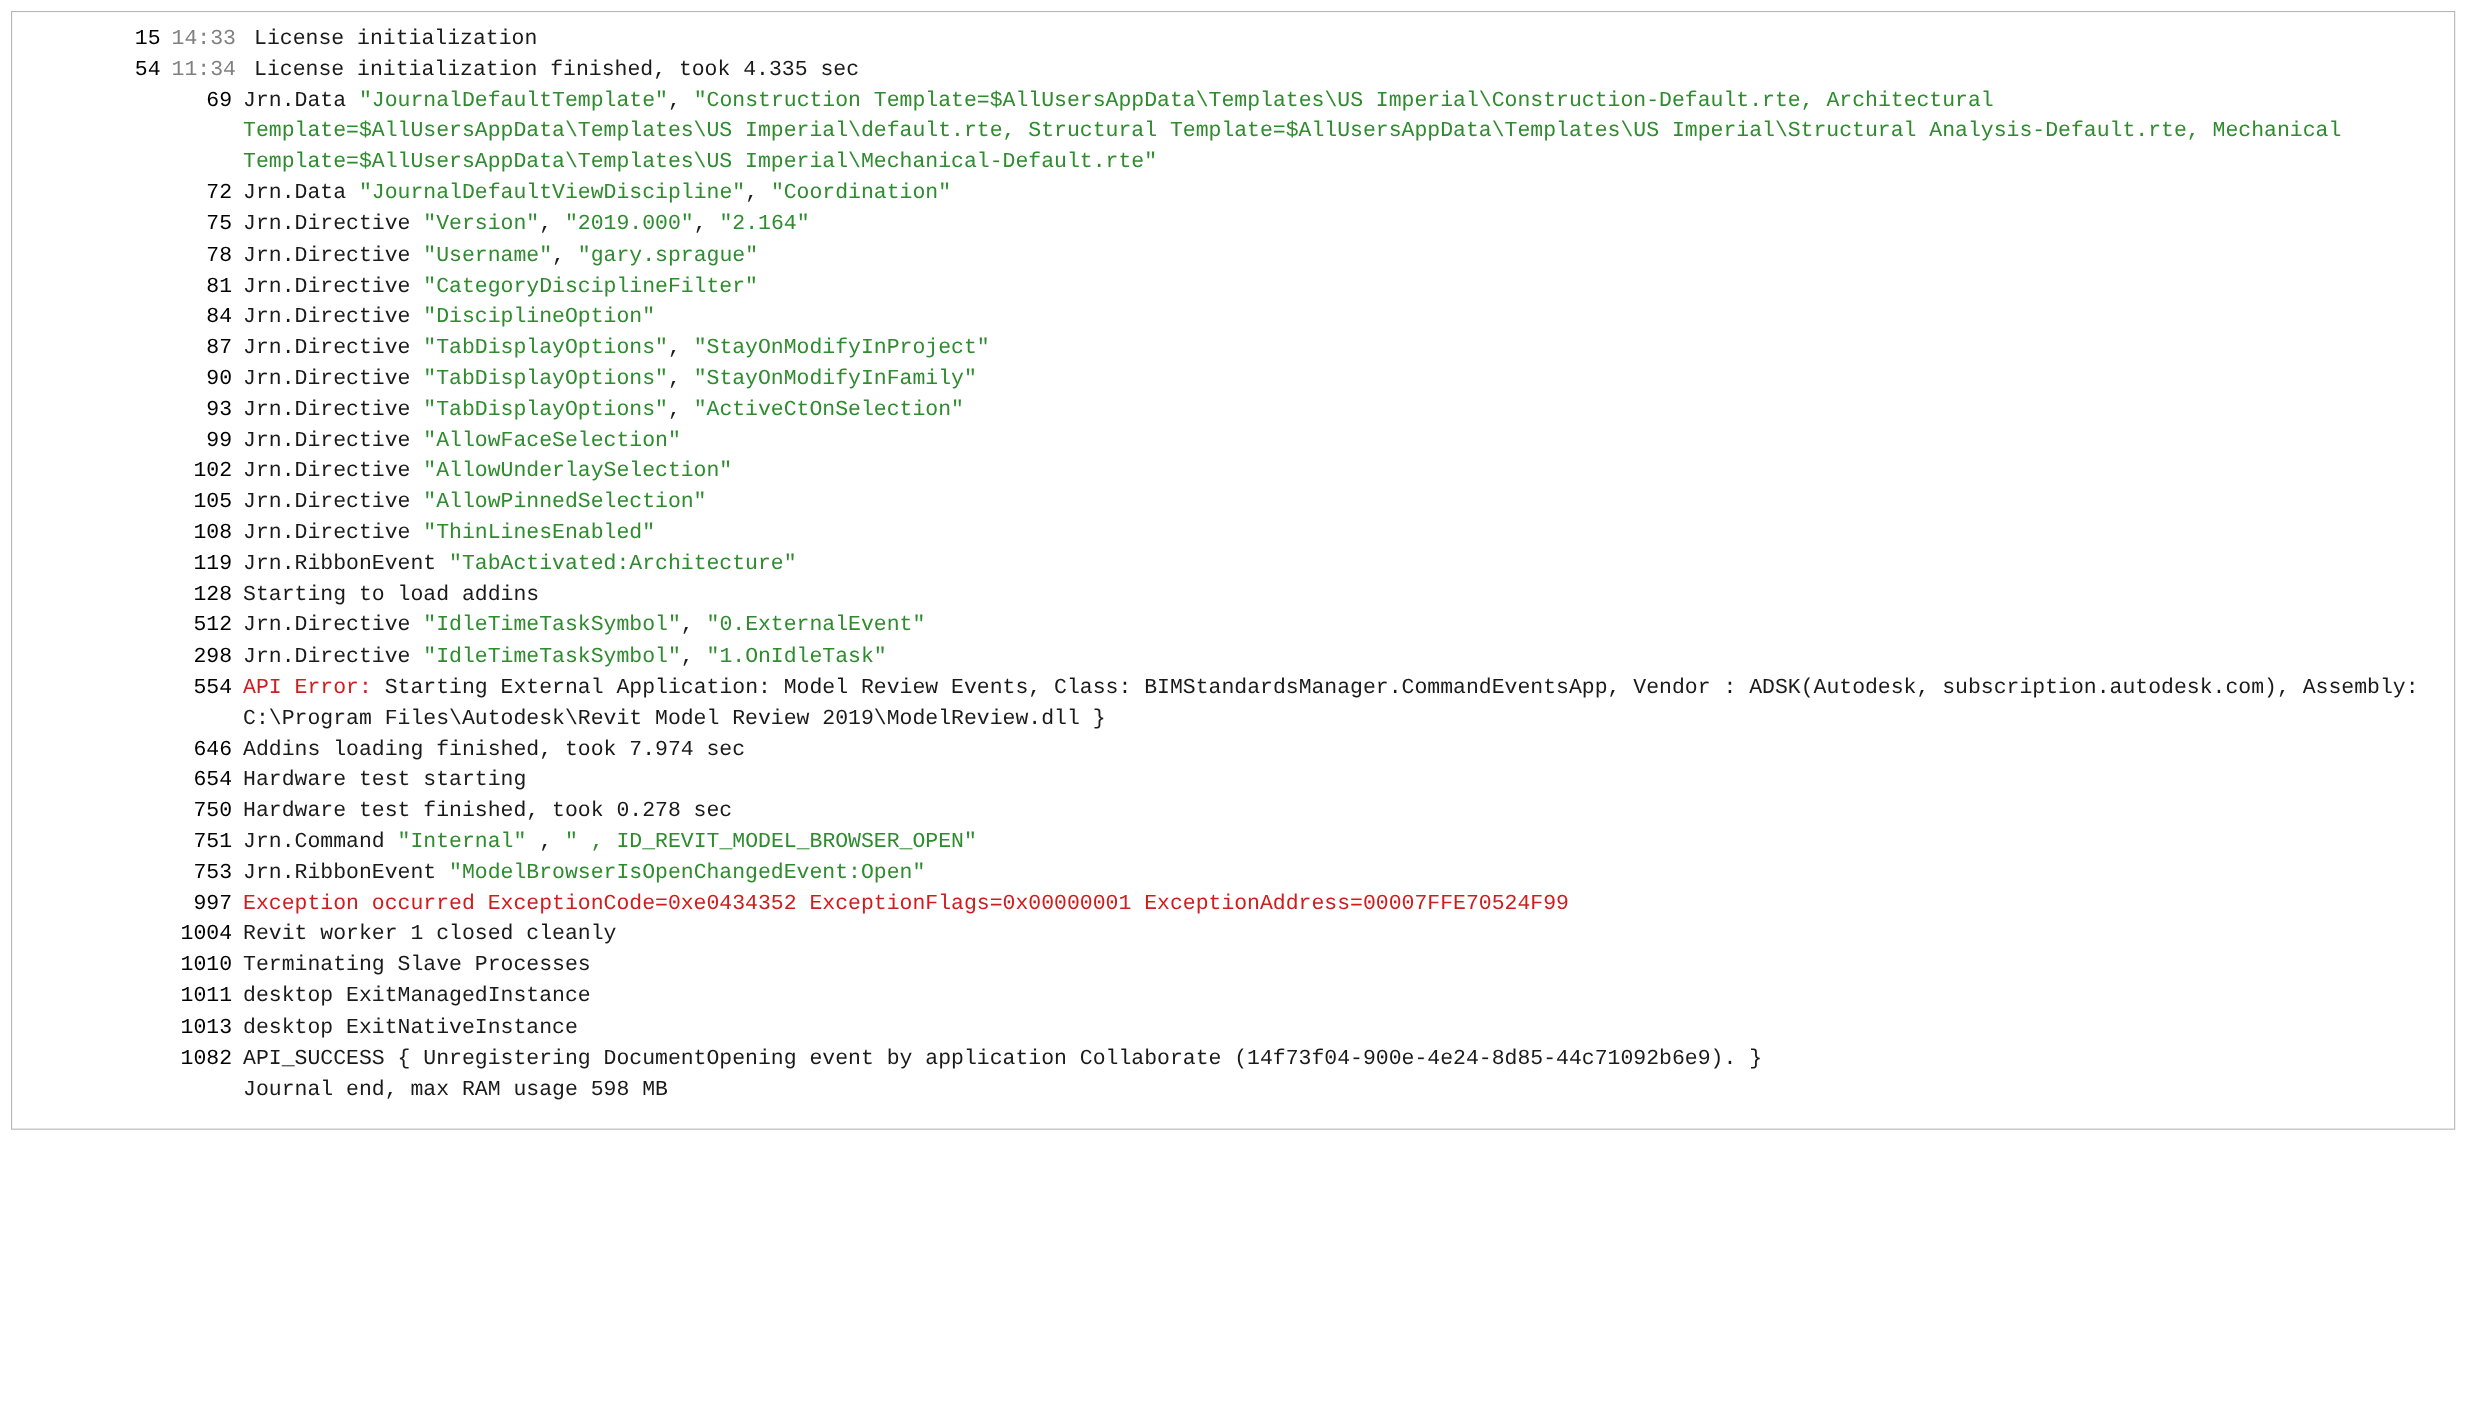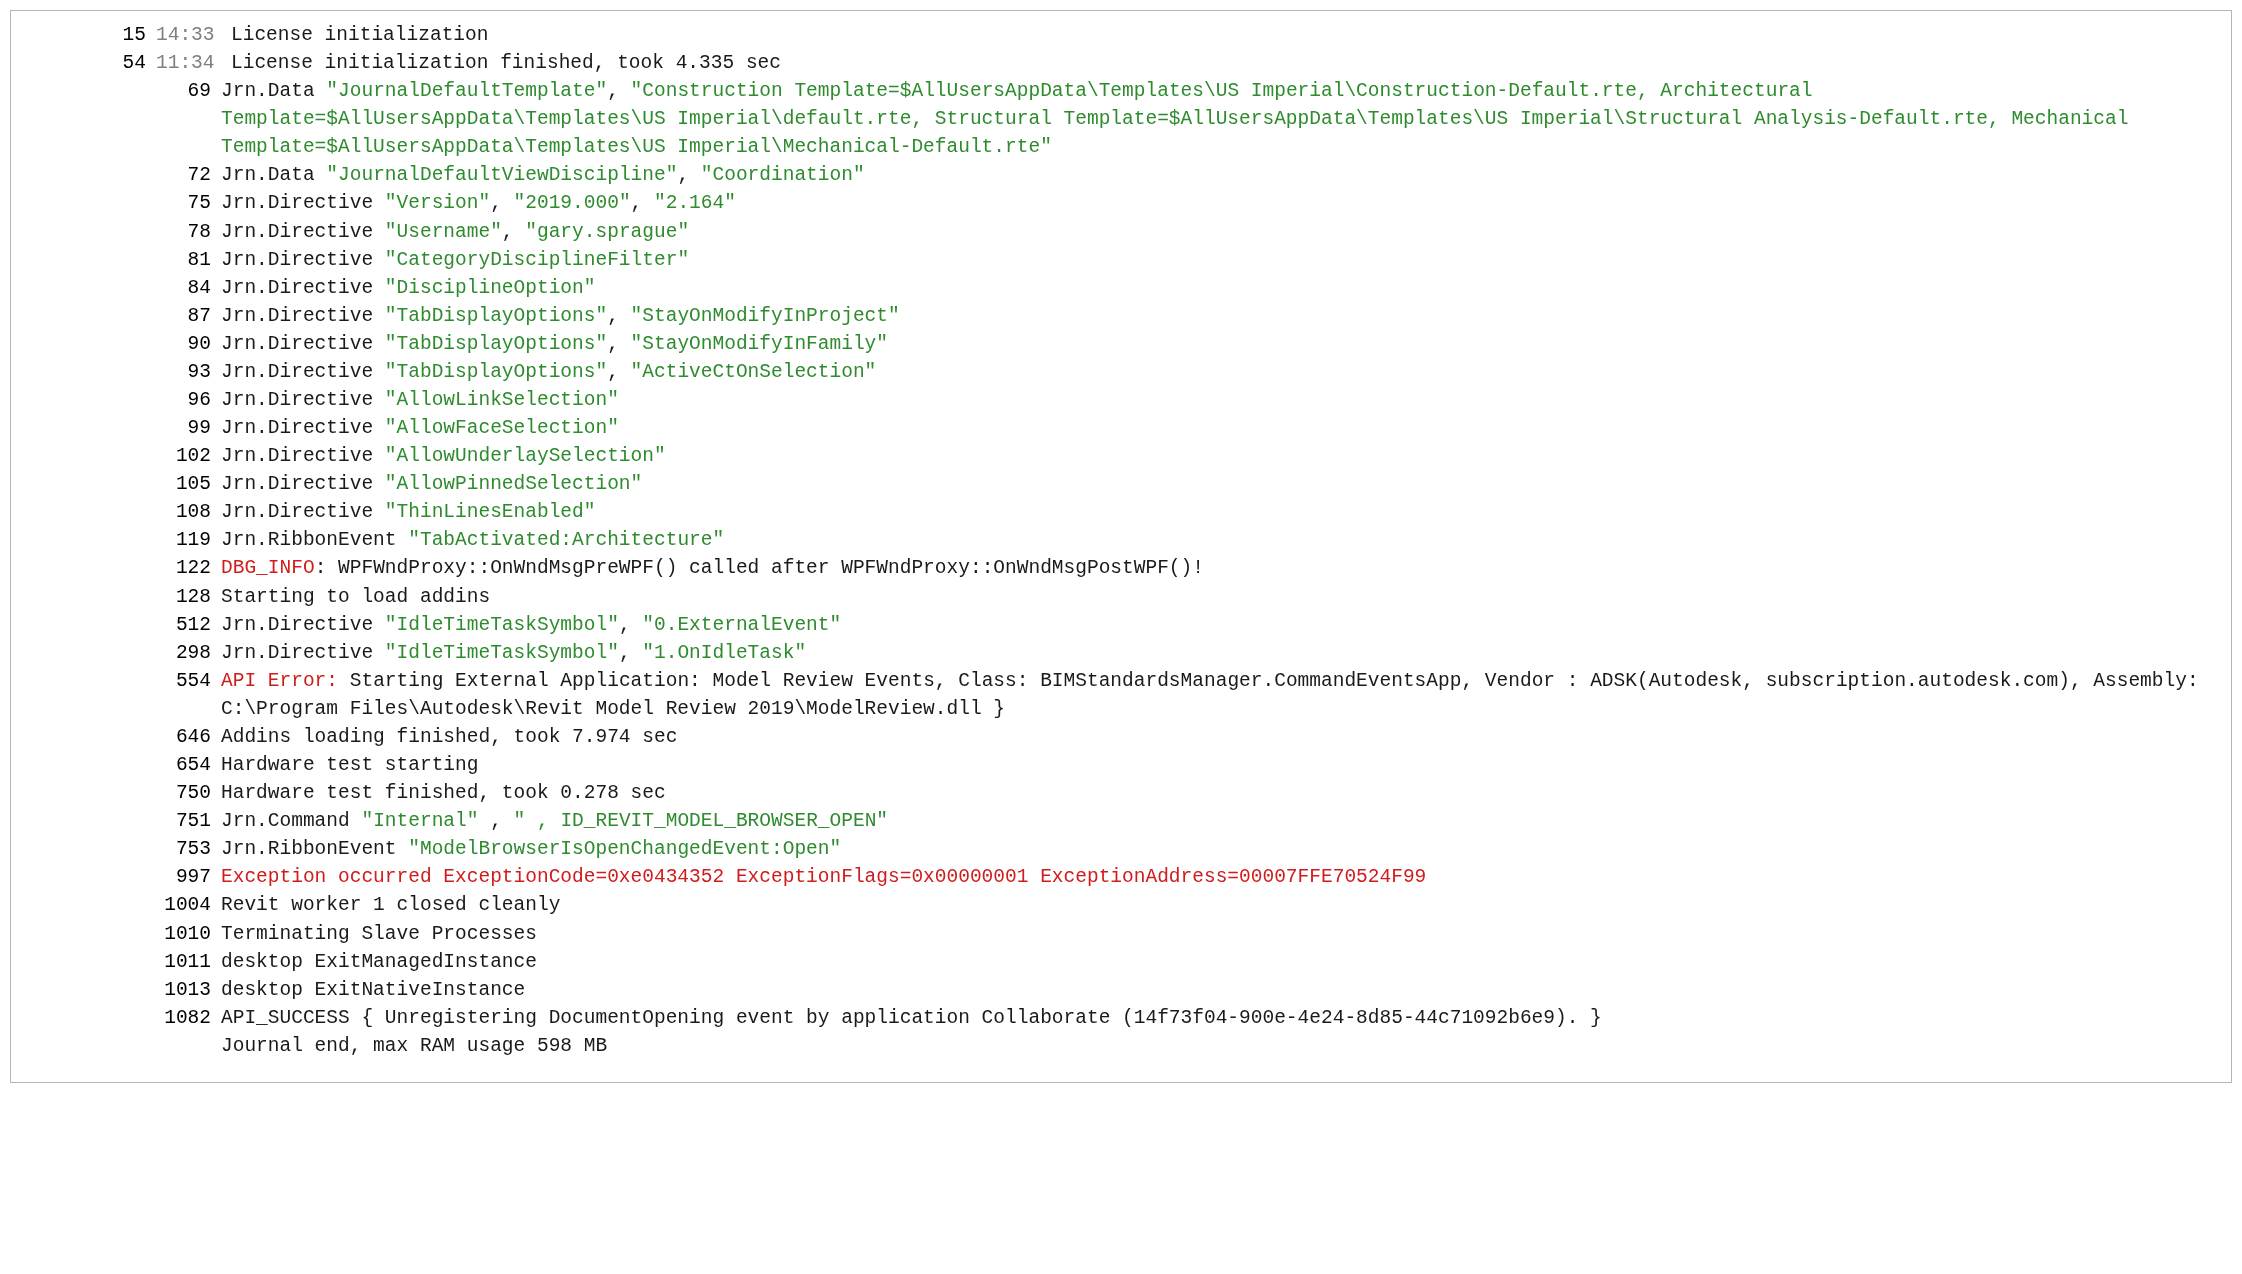--- a/index.html
+++ b/index.html
@@ -89,46 +89,38 @@
     </div>
     <div class="line">
       <span class="num wide">90</span>
       <span class="content"><span>Jrn.Directive </span><span class="s">"TabDisplayOptions"</span><span>, </span><span class="s">"StayOnModifyInFamily"</span></span>
     </div>
     <div class="line">
       <span class="num wide">93</span>
       <span class="content"><span>Jrn.Directive </span><span class="s">"TabDisplayOptions"</span><span>, </span><span class="s">"ActiveCtOnSelection"</span></span>
     </div>
     <div class="line">
-      <span class="num wide">96</span>
-      <span class="content"><span>Jrn.Directive </span><span class="s">"AllowLinkSelection"</span></span>
-    </div>
-    <div class="line">
       <span class="num wide">99</span>
       <span class="content"><span>Jrn.Directive </span><span class="s">"AllowFaceSelection"</span></span>
     </div>
     <div class="line">
       <span class="num wide">102</span>
       <span class="content"><span>Jrn.Directive </span><span class="s">"AllowUnderlaySelection"</span></span>
     </div>
     <div class="line">
       <span class="num wide">105</span>
       <span class="content"><span>Jrn.Directive </span><span class="s">"AllowPinnedSelection"</span></span>
     </div>
     <div class="line">
       <span class="num wide">108</span>
       <span class="content"><span>Jrn.Directive </span><span class="s">"ThinLinesEnabled"</span></span>
     </div>
     <div class="line">
       <span class="num wide">119</span>
       <span class="content"><span>Jrn.RibbonEvent </span><span class="s">"TabActivated:Architecture"</span></span>
-    </div>
-    <div class="line">
-      <span class="num wide">122</span>
-      <span class="content"><span class="svc">DBG_INFO</span><span>: WPFWndProxy::OnWndMsgPreWPF() called after WPFWndProxy::OnWndMsgPostWPF()!</span></span>
     </div>
     <div class="line">
       <span class="num wide">128</span>
       <span class="content"><span>Starting to load addins</span></span>
     </div>
     <div class="line">
       <span class="num wide">512</span>
       <span class="content"><span>Jrn.Directive </span><span class="s">"IdleTimeTaskSymbol"</span><span>, </span><span class="s">"0.ExternalEvent"</span></span>
     </div>
     <div class="line">

